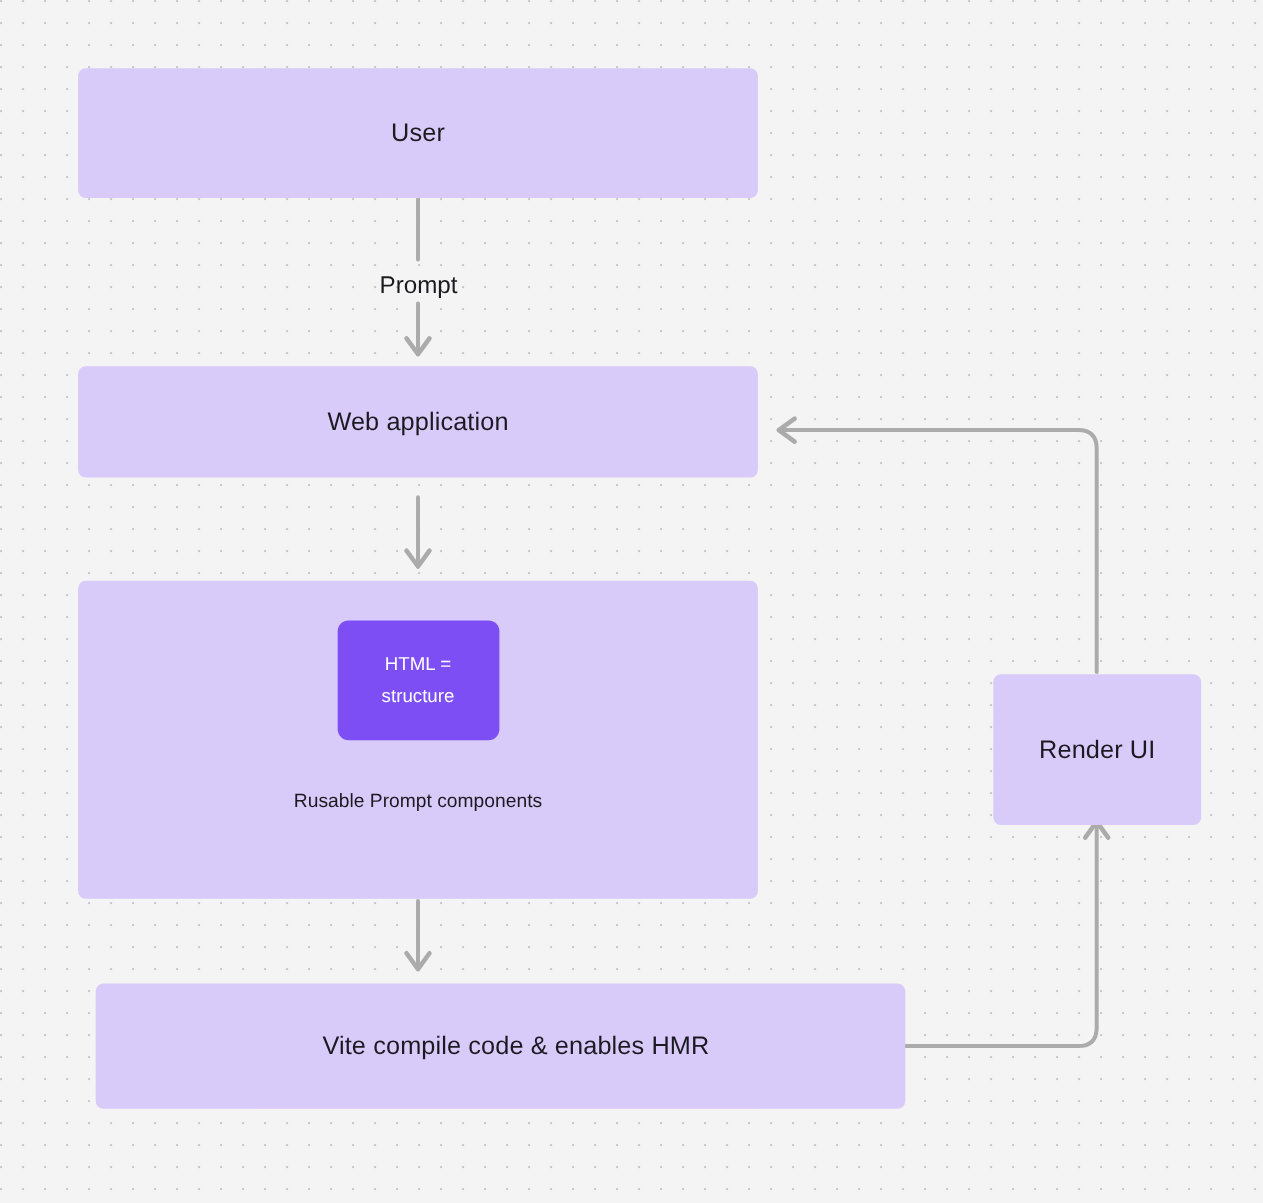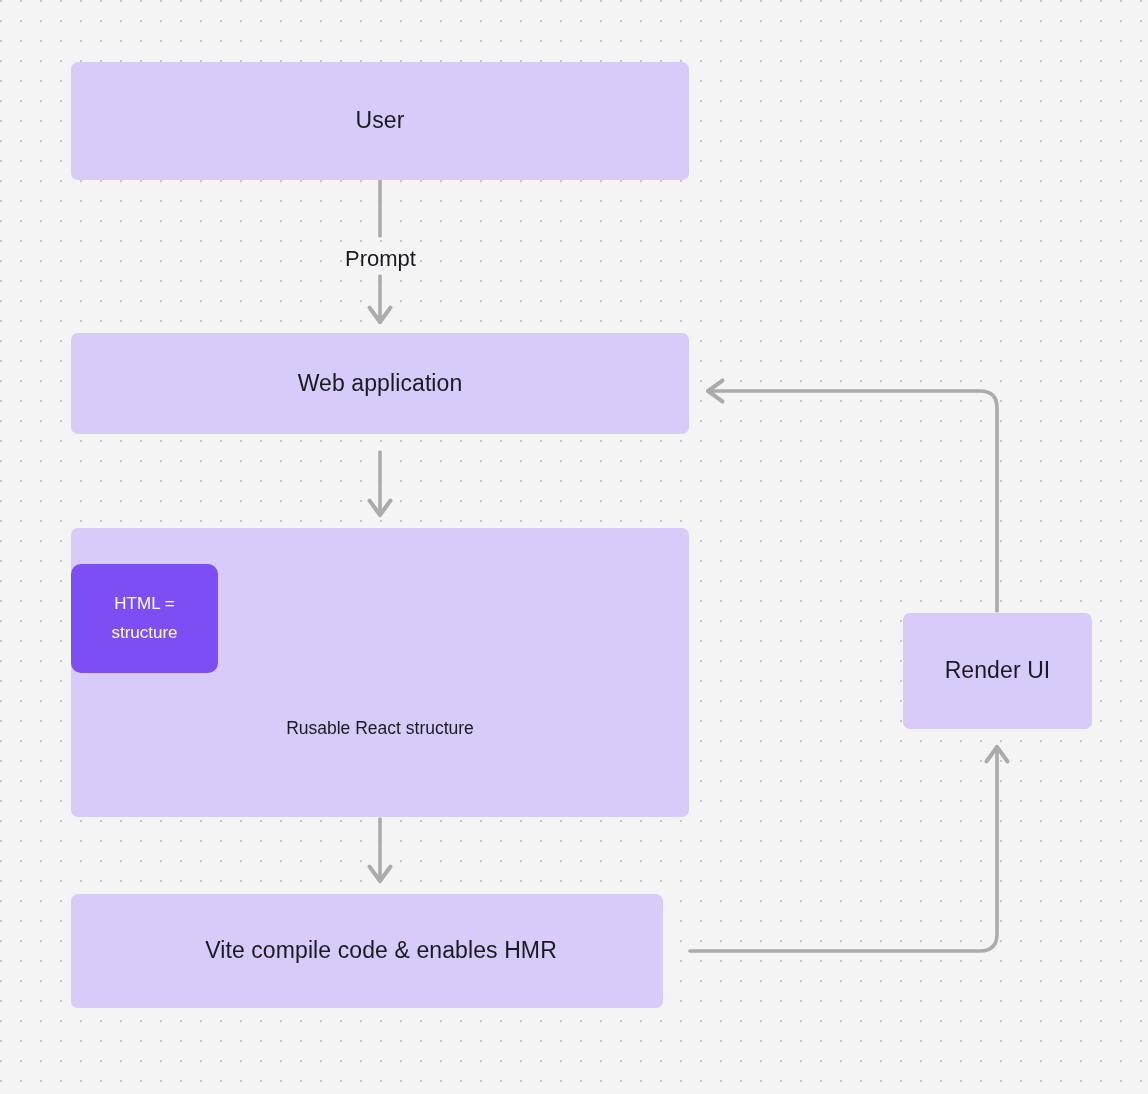--- a/index.html
+++ b/index.html
@@ -40,31 +40,30 @@
     color: #1c1a21;
     font-size: 23px;
     line-height: 1.35;
     text-align: right;
     letter-spacing: 0.1px;
   }
   #node-user      { left: 71px;  top: 62px;  width: 618px; height: 118px; }
   #node-webapp    { left: 71px;  top: 333px; width: 618px; height: 101px; }
   #node-components{ left: 71px;  top: 528px; width: 618px; height: 289px;
                     display: block; }
-  #node-vite      { left: 71px;  top: 894px; width: 592px; height: 114px; padding-left: 28px; }
-  #node-render    { left: 903px; top: 613px; width: 189px; height: 116px; }
+  #node-vite      { left: 87px;  top: 894px; width: 736px; height: 114px; padding-left: 28px; }
+  #node-render    { left: 903px; top: 613px; width: 189px; height: 137px; }
 
   .chip-row {
     position: absolute;
     left: 0; top: 36px;
     width: 100%;
     display: flex;
     justify-content: center;
     gap: 29px;
-    flex-direction: column;
   }
   .chip {
     width: 147px;
     height: 109px;
     background: #7c4ef3;
     border-radius: 10px;
     display: flex;
     align-items: center;
     justify-content: center;
   }
@@ -146,21 +145,21 @@
   <div class="node" id="node-components">
     <div class="chip-row">
 
       <div class="chip">
         <span class="chip-label"><span>HTML =</span><br><span>structure</span></span>
       </div>
 
 
 
     </div>
-    <div class="container-caption">Rusable React structure</div>
+    <div class="container-caption">Rusable Prompt components</div>
   </div>
 
   <div class="node" id="node-vite">
     <span class="node-label">Vite compile code &amp; enables HMR</span>
   </div>
 
   <div class="node" id="node-render">
     <span class="node-label">Render UI</span>
   </div>
 

